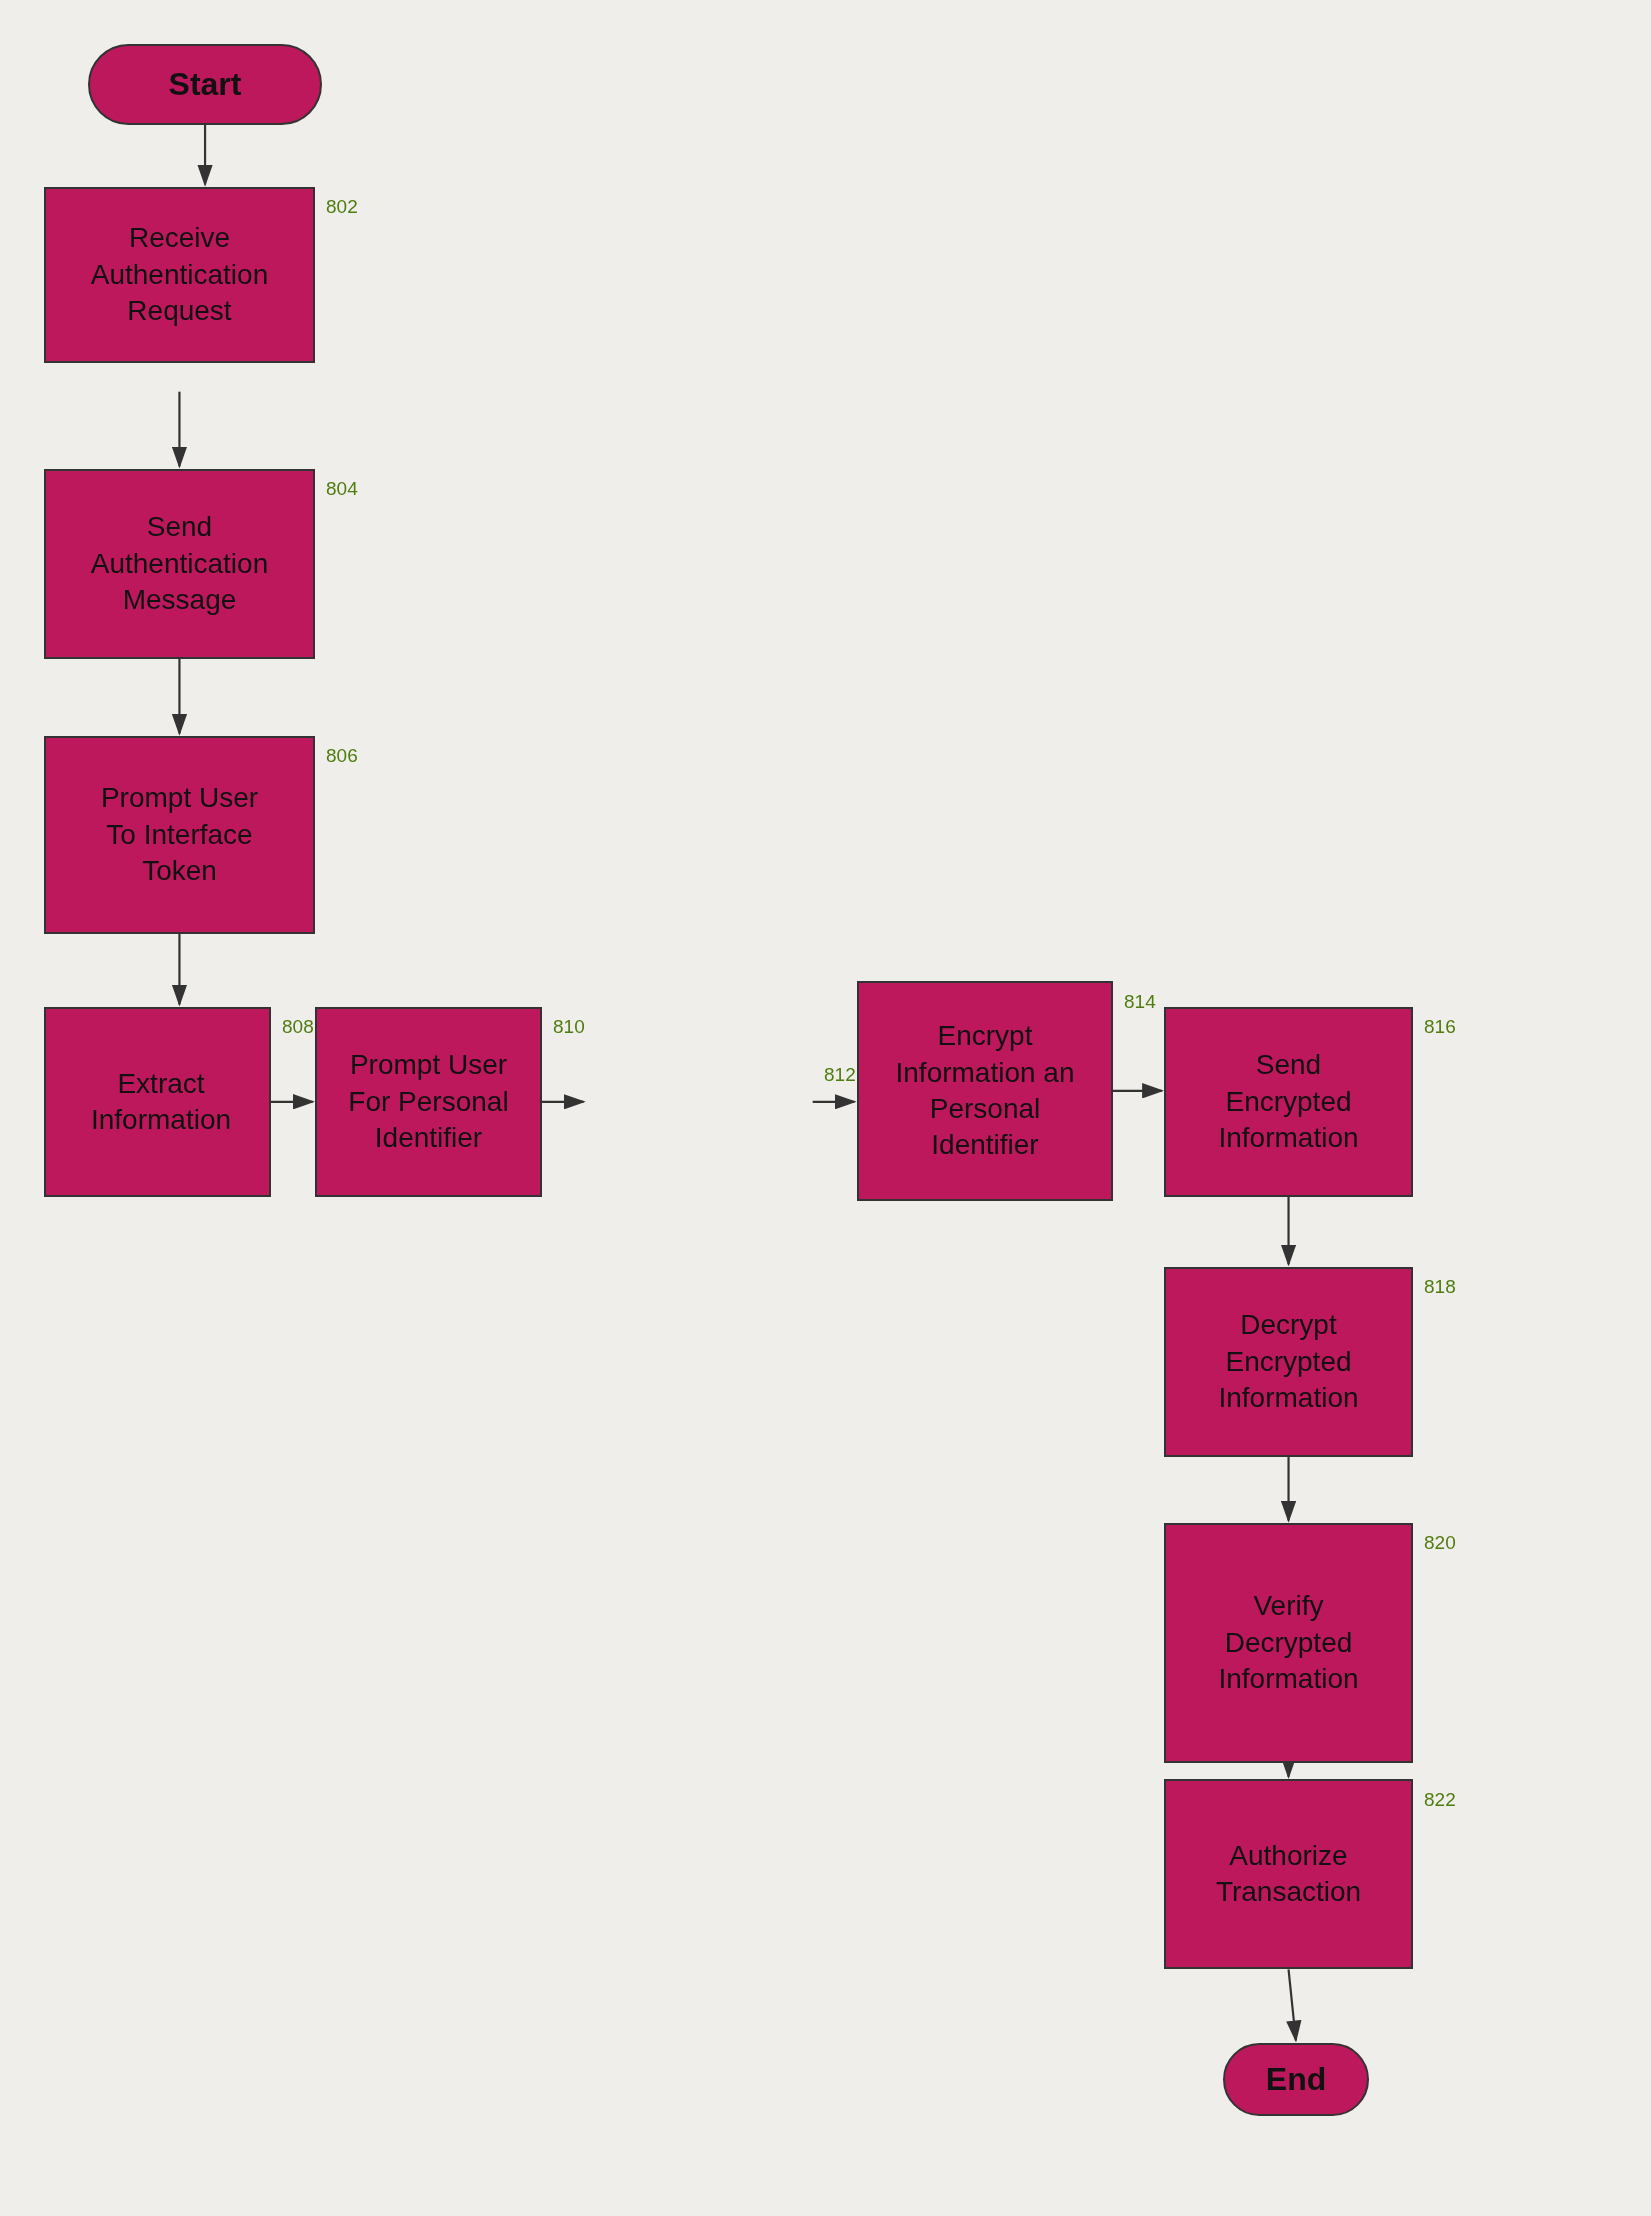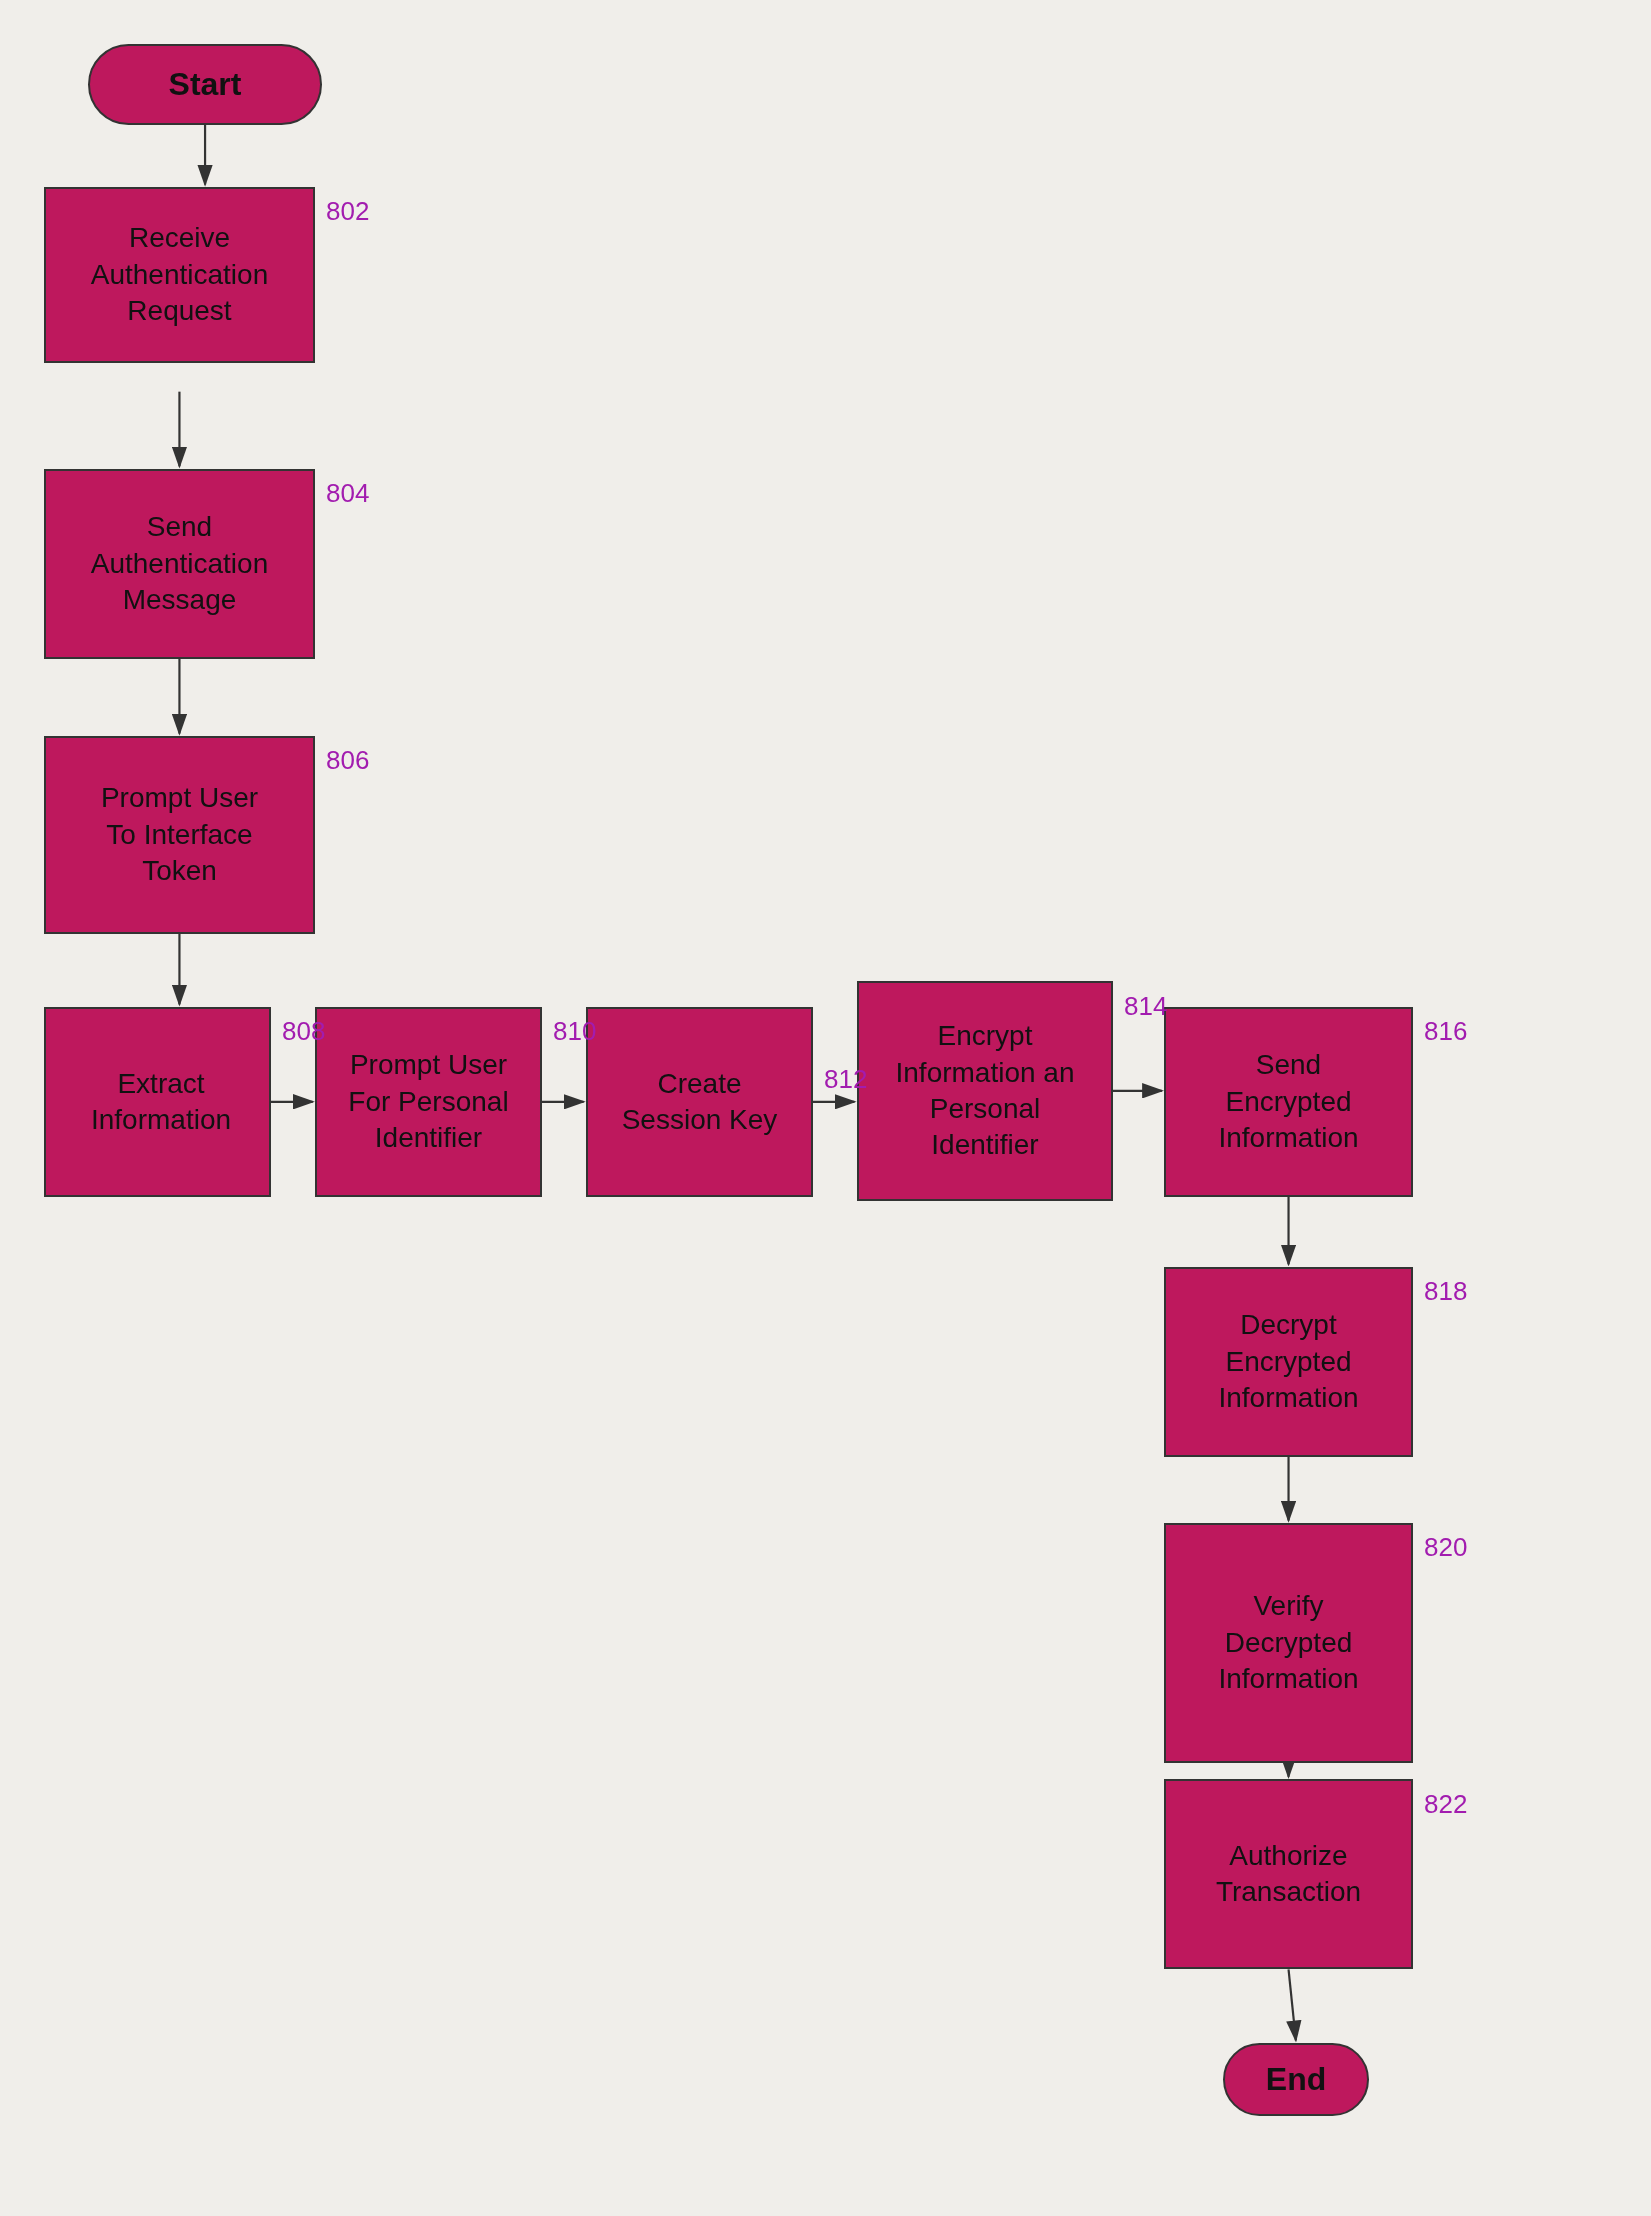--- a/index.html
+++ b/index.html
@@ -46,22 +46,22 @@
       position: absolute;
       top: 0;
       left: 0;
       width: 1651px;
       height: 2216px;
       pointer-events: none;
     }
 
     .node-label {
       position: absolute;
-      font-size: 26px;
-      color: #a21caf;
+      font-size: 19px;
+      color: #4d7c0f;
     }
   </style>
 </head>
 <body>
 
 <div class="diagram-container">
 
   <svg class="arrows-svg" viewBox="0 0 2255 3027" width="1651" height="2216">
     <defs>
       <marker id="arrowhead" markerWidth="10" markerHeight="7" refX="9" refY="3.5" orient="auto">
@@ -120,24 +120,20 @@
     <span style="white-space:pre-line;">Extract
 Information</span>
   </div>
 
   <div class="node node-rect" style="left:315px; top:1007px; width:227px; height:190px;">
     <span style="white-space:pre-line;">Prompt User
 For Personal
 Identifier</span>
   </div>
 
-  <div class="node node-rect" style="left:586px; top:1007px; width:227px; height:190px;">
-    <span style="white-space:pre-line;">Create
-Session Key</span>
-  </div>
 
   <div class="node node-rect" style="left:857px; top:981px; width:256px; height:220px;">
     <span style="white-space:pre-line;">Encrypt
 Information an
 Personal
 Identifier</span>
   </div>
 
   <div class="node node-rect" style="left:1164px; top:1007px; width:249px; height:190px;">
     <span style="white-space:pre-line;">Send

